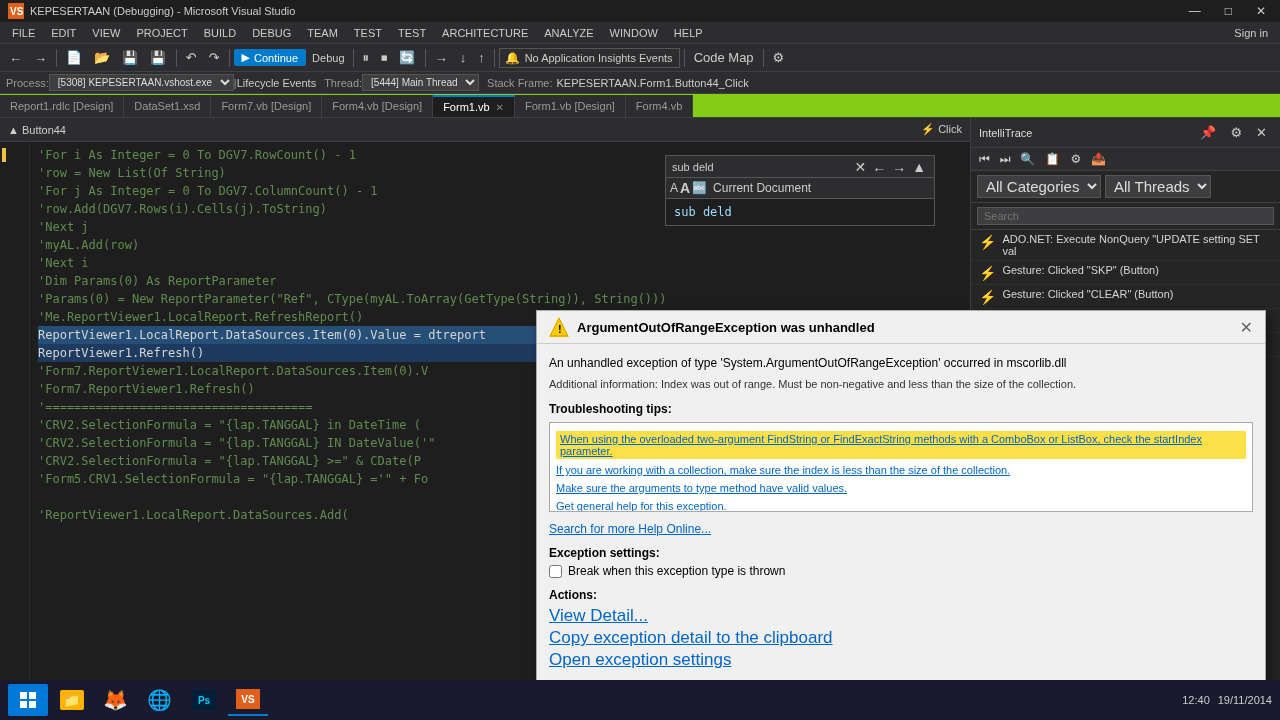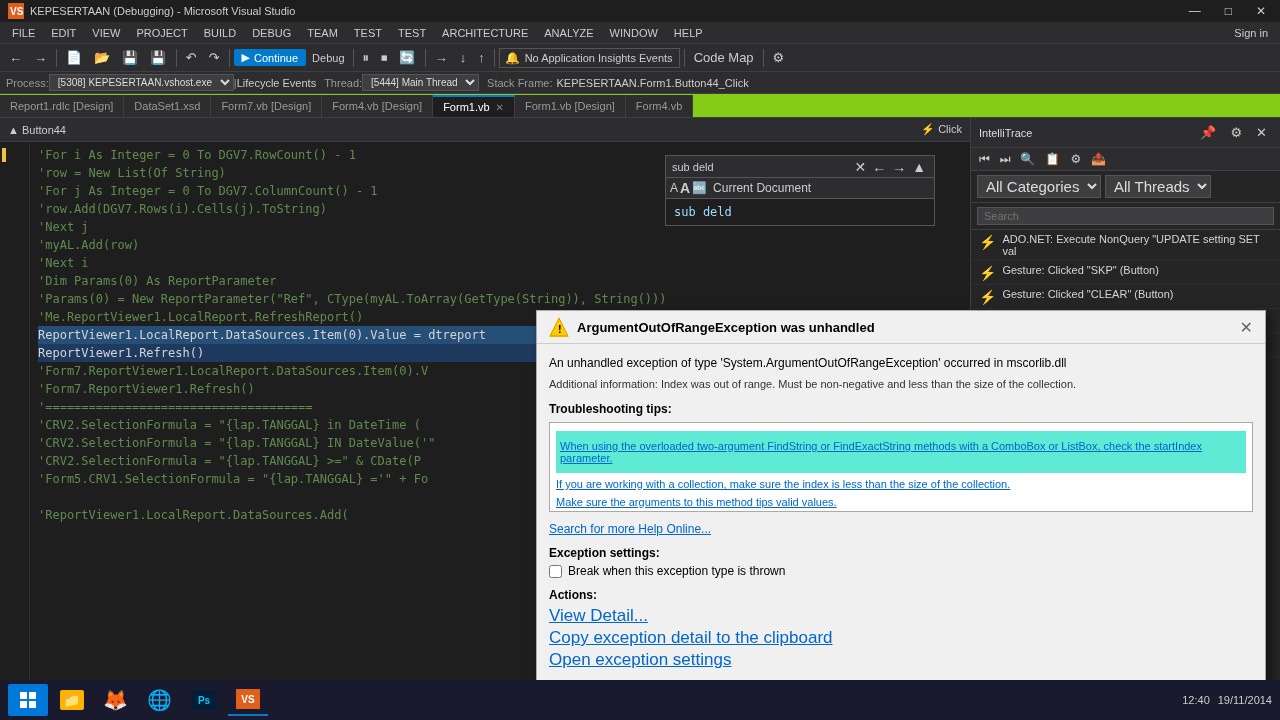--- a/index.html
+++ b/index.html
@@ -85,21 +85,21 @@
     #exception-warning-icon { width: 20px; height: 20px; background: #ffcc00; clip-path: polygon(50% 0%, 0% 100%, 100% 100%); display: flex; align-items: flex-end; justify-content: center; font-size: 10px; font-weight: bold; color: #000; }
     #exception-title-text { font-weight: bold; font-size: 13px; color: #000; }
     #exception-close { font-size: 16px; color: #666; cursor: pointer; }
     #exception-body { padding: 12px; }
     #exception-main-msg { font-size: 12px; margin-bottom: 8px; }
     #exception-additional { font-size: 11px; color: #333; margin-bottom: 12px; }
     #exception-tips-label { font-weight: bold; font-size: 12px; margin-bottom: 6px; }
     #exception-tips-list { border: 1px solid #aaa; background: white; padding: 6px; margin-bottom: 10px; height: 90px; overflow-y: auto; }
     .tip-item { padding: 2px 0; }
     .tip-link { color: #0066cc; text-decoration: underline; cursor: pointer; font-size: 11px; }
-    .tip-link.highlighted { background: #5eead4; display: block; padding: 9px 4px; }
+    .tip-link.highlighted { background: #fde047; display: block; padding: 2px 4px; }
     #exception-search-link { color: #0066cc; text-decoration: underline; cursor: pointer; font-size: 12px; margin-bottom: 10px; display: block; }
     #exception-settings-label { font-weight: bold; font-size: 12px; margin-bottom: 4px; }
     #exception-checkbox-row { display: flex; align-items: center; gap: 6px; margin-bottom: 10px; }
     #exception-actions-label { font-weight: bold; font-size: 12px; margin-bottom: 4px; }
     .action-link { color: #0066cc; text-decoration: underline; cursor: pointer; font-size: 17px; display: block; margin-bottom: 2px; }
 
     
     #sub-editor { position: absolute; top: 155px; left: 665px; width: 270px; background: #1e1e1e; border: 1px solid #555; z-index: 50; }
     #sub-editor-header { background: #2d2d30; height: 22px; display: flex; align-items: center; padding: 0 6px; border-bottom: 1px solid #555; font-size: 11px; color: #ccc; justify-content: space-between; }
     #sub-editor-toolbar { background: #2d2d30; padding: 2px 4px; display: flex; align-items: center; gap: 2px; border-bottom: 1px solid #555; }
@@ -400,21 +400,21 @@
     <div id="exception-additional">Additional information: Index was out of range. Must be non-negative and less than the size of the collection.</div>
     <div id="exception-tips-label">Troubleshooting tips:</div>
     <div id="exception-tips-list">
       <div class="tip-item">
         <span class="tip-link highlighted">When using the overloaded two-argument FindString or FindExactString methods with a ComboBox or ListBox, check the startIndex parameter.</span>
       </div>
       <div class="tip-item">
         <span class="tip-link">If you are working with a collection, make sure the index is less than the size of the collection.</span>
       </div>
       <div class="tip-item">
-        <span class="tip-link">Make sure the arguments to this method tips valid values.</span>
+        <span class="tip-link">Make sure the arguments to type method have valid values.</span>
       </div>
       <div class="tip-item">
         <span class="tip-link">Get general help for this exception.</span>
       </div>
     </div>
     <a id="exception-search-link">Search for more Help Online...</a>
     <div id="exception-settings-label">Exception settings:</div>
     <div id="exception-checkbox-row">
       <input type="checkbox" id="break-checkbox" style="">
       <label for="break-checkbox">Break when this exception type is thrown</label>

